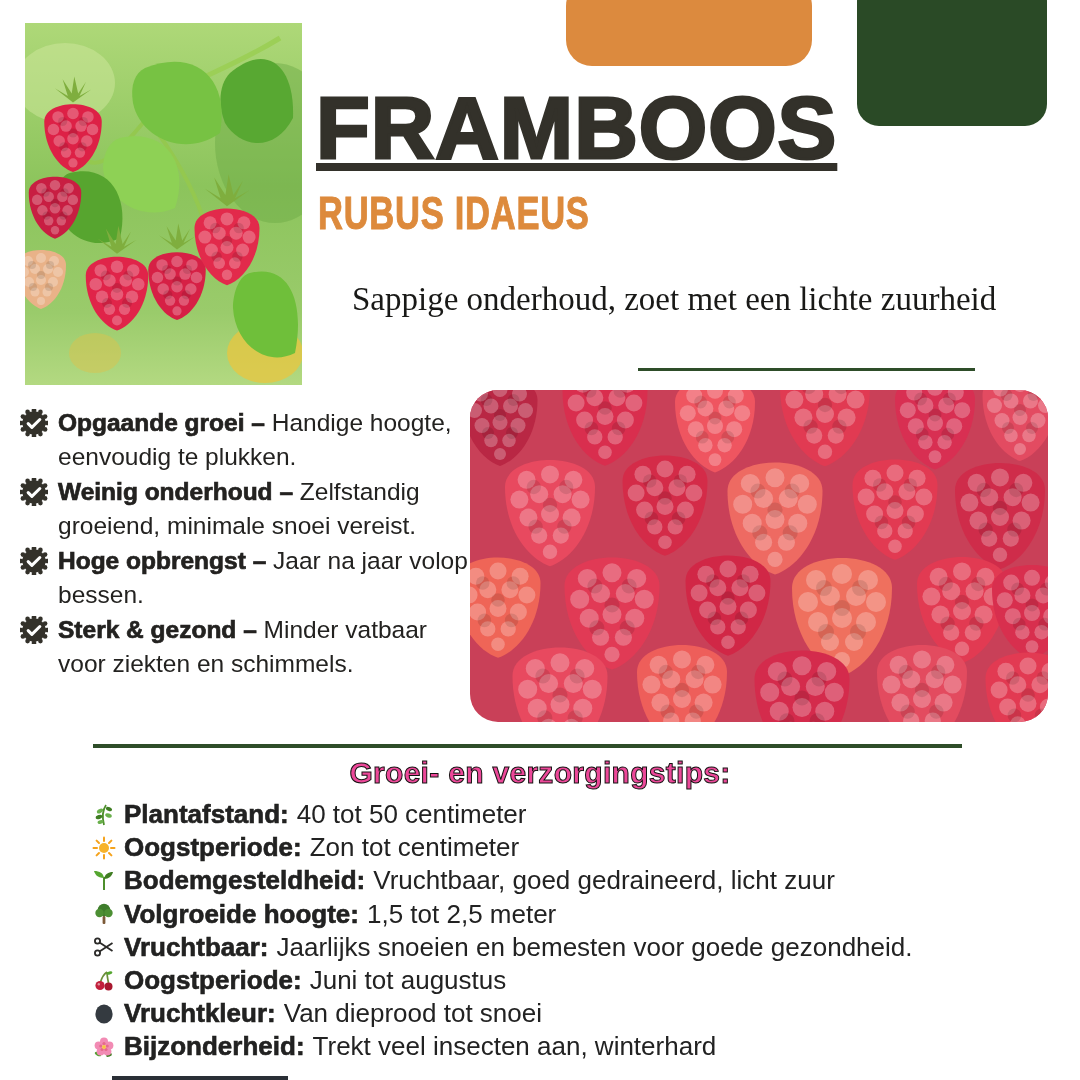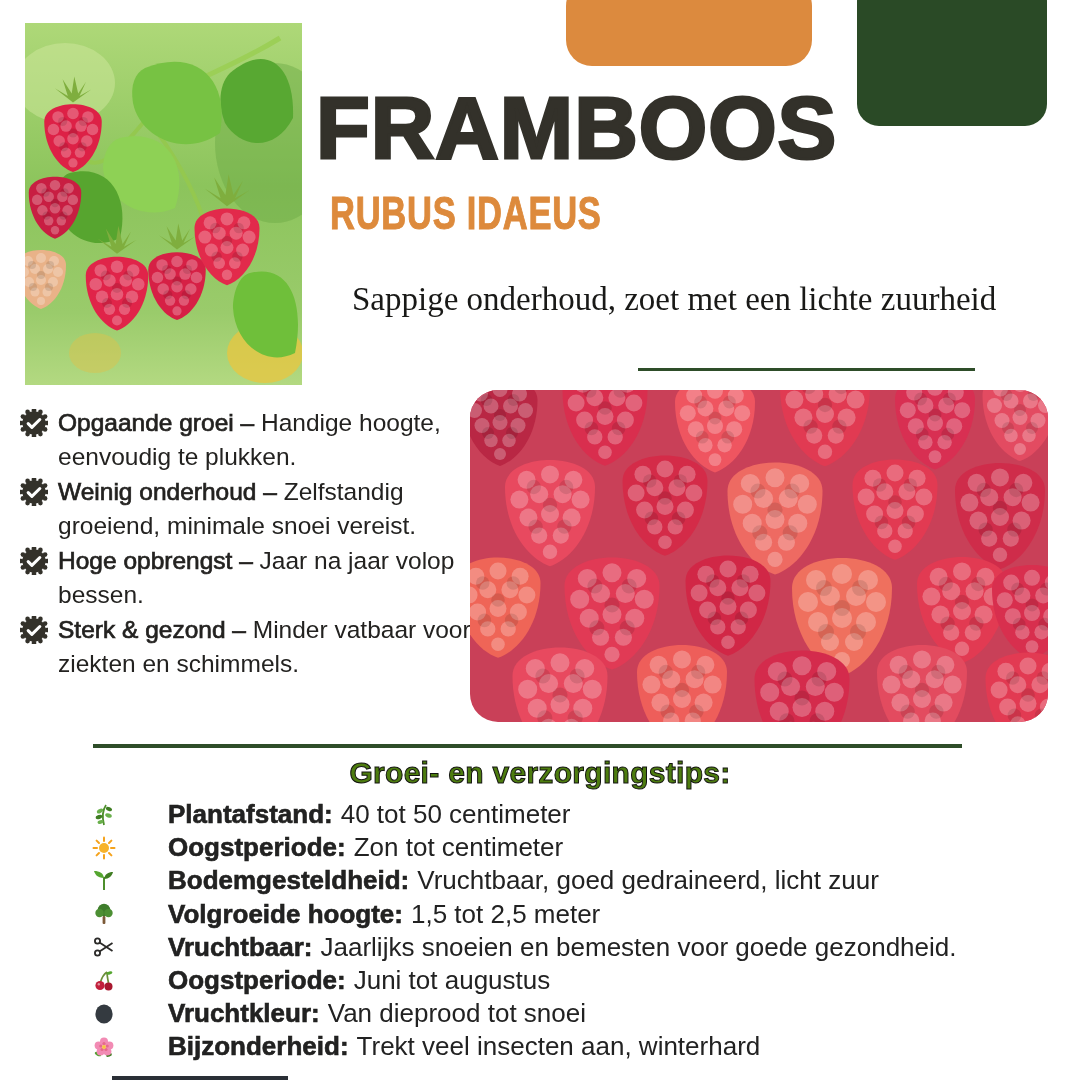--- a/index.html
+++ b/index.html
@@ -10,42 +10,42 @@
   .block-orange{position:absolute;left:566px;top:-20px;width:246px;height:86px;border-radius:26px;background:#dc8a3e;}
   .block-green{position:absolute;left:857px;top:-20px;width:190px;height:146px;border-radius:22px;background:#2a4a26;}
 
   
   .photo-left{position:absolute;left:25px;top:23px;width:277px;height:362px;overflow:hidden;}
   .photo-right{position:absolute;left:470px;top:390px;width:578px;height:332px;border-radius:28px;overflow:hidden;}
   .photo-left svg,.photo-right svg{display:block;}
 
   
   .title{position:absolute;left:316px;top:84px;font-size:88px;line-height:1;font-weight:700;
-         color:#33312a;-webkit-text-stroke:3px #33312a;letter-spacing:1px;white-space:nowrap;}
+         color:#33312a;-webkit-text-stroke:3px #33312a;letter-spacing:1px;white-space:nowrap;text-decoration:underline;}
   .subtitle{position:absolute;left:318px;top:190px;font-size:46px;line-height:1;font-weight:700;
-            color:#dd8a3c;-webkit-text-stroke:1px #dd8a3c;white-space:nowrap;margin-left:12px;}
+            color:#dd8a3c;-webkit-text-stroke:1px #dd8a3c;white-space:nowrap;}
   .subtitle .squeeze{display:inline-block;transform:scaleX(.75);transform-origin:left center;letter-spacing:1px;}
   .tagline{position:absolute;left:352px;top:280px;font-size:33px;line-height:1.2;color:#191917;
            font-family:"Liberation Serif",serif;white-space:nowrap;}
   .rule1{position:absolute;left:638px;top:368px;width:337px;height:3px;background:#2e4d29;}
 
   
   .features{position:absolute;left:20px;top:406px;width:455px;}
   .feature-row{display:flex;gap:10px;margin-bottom:2px;font-size:24.5px;line-height:1.37;color:#232220;}
   .feature-row .badge{flex:0 0 28px;width:28px;height:28px;margin-top:3px;}
-  .feature-row b{font-weight:400;-webkit-text-stroke:.7px #232220;}
+  .feature-row b{font-weight:700;-webkit-text-stroke:.7px #232220;}
 
   
   .rule2{position:absolute;left:93px;top:744px;width:869px;height:4px;background:#2e4d29;}
   .tips-heading{position:absolute;left:0;top:756px;width:1080px;text-align:center;
-                font-size:30px;font-weight:700;color:#4d7c0f;-webkit-text-stroke:1px #121210;letter-spacing:.3px;}
+                font-size:30px;font-weight:700;color:#ec4899;-webkit-text-stroke:1px #121210;letter-spacing:.3px;}
   .tips{position:absolute;left:90px;top:798px;}
   .tip-row{display:flex;align-items:center;height:33.2px;font-size:26px;color:#222;white-space:nowrap;}
   .tip-row .ticon{flex:0 0 27px;width:27px;height:27px;margin-right:7px;display:inline-flex;align-items:center;justify-content:center;}
-  .tip-row b{font-weight:700;-webkit-text-stroke:.6px #1c1c1a;margin-right:8px;margin-left:44px;}
+  .tip-row b{font-weight:700;-webkit-text-stroke:.6px #1c1c1a;margin-right:8px;}
 
   .bottom-line{position:absolute;left:112px;top:1076px;width:176px;height:4px;background:#2a2f36;}
 </style>
 </head>
 <body>
 
 <div class="page">
 
   <div class="block-orange"></div>
   <div class="block-green"></div>

